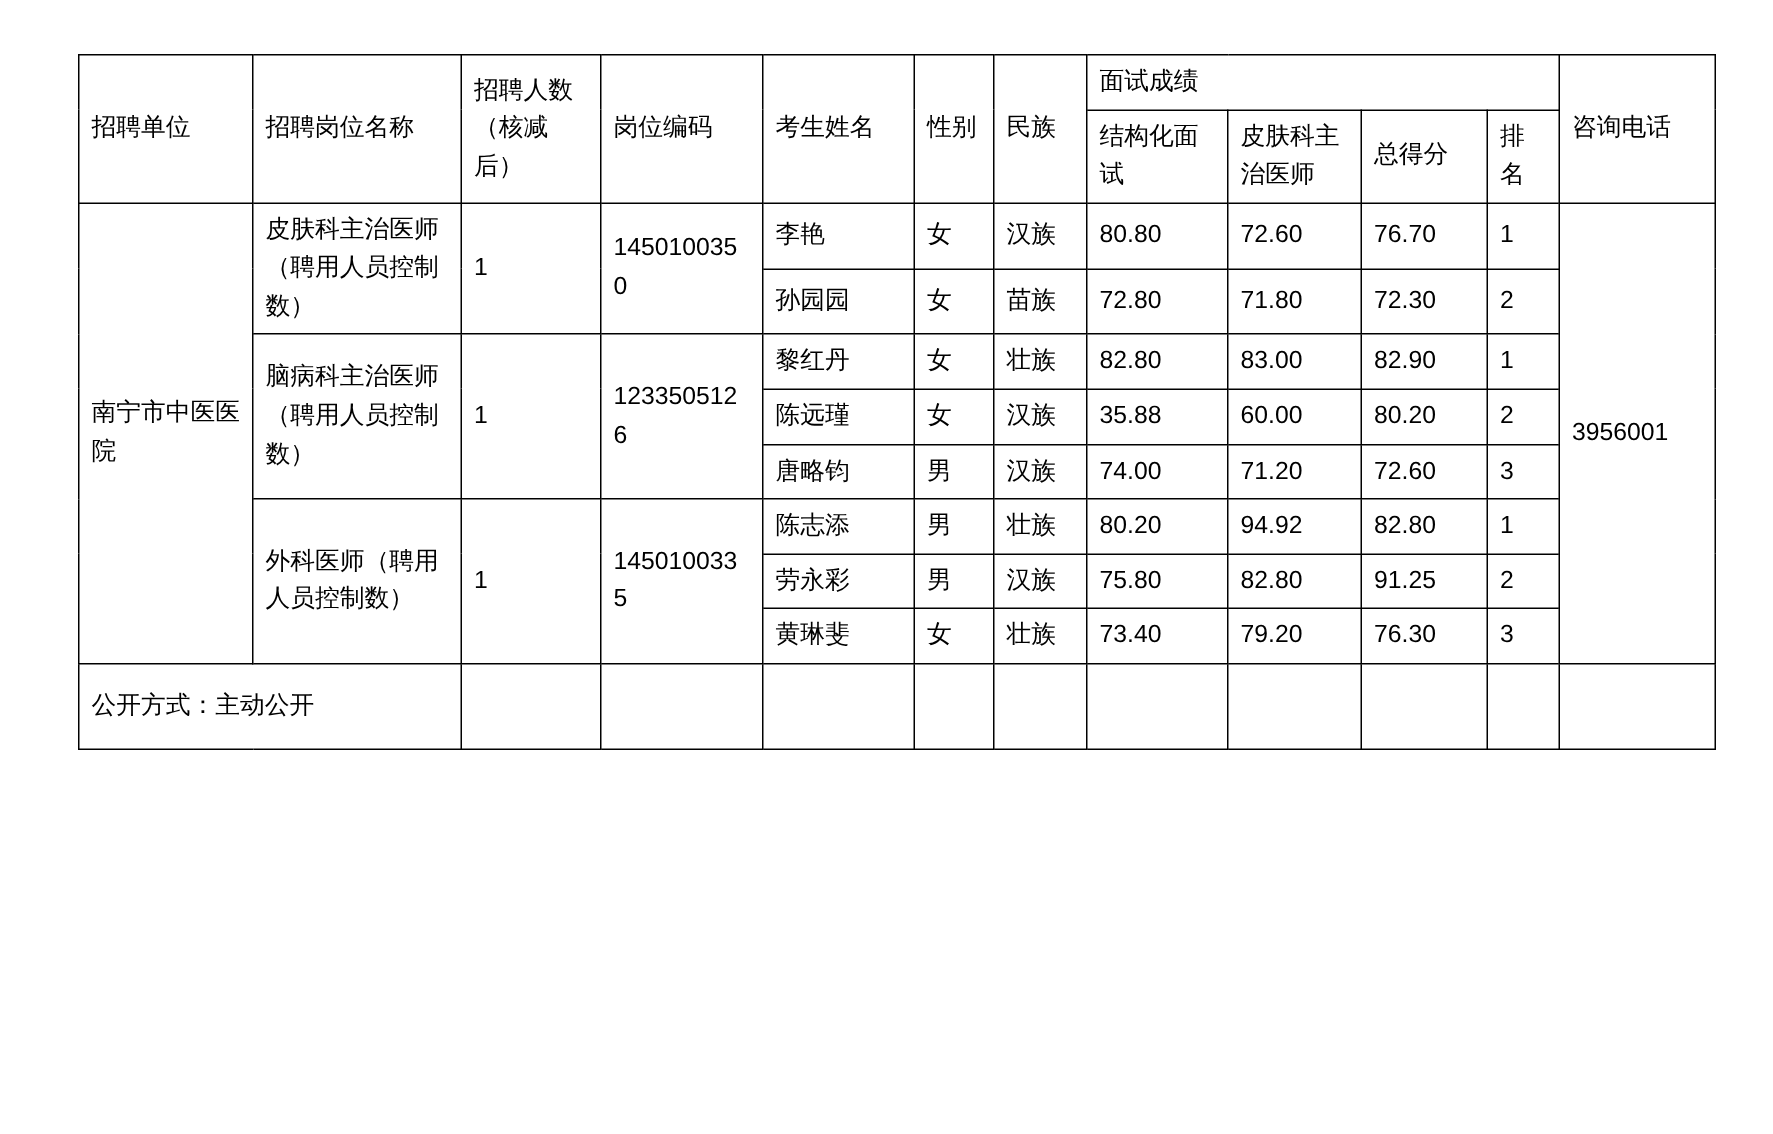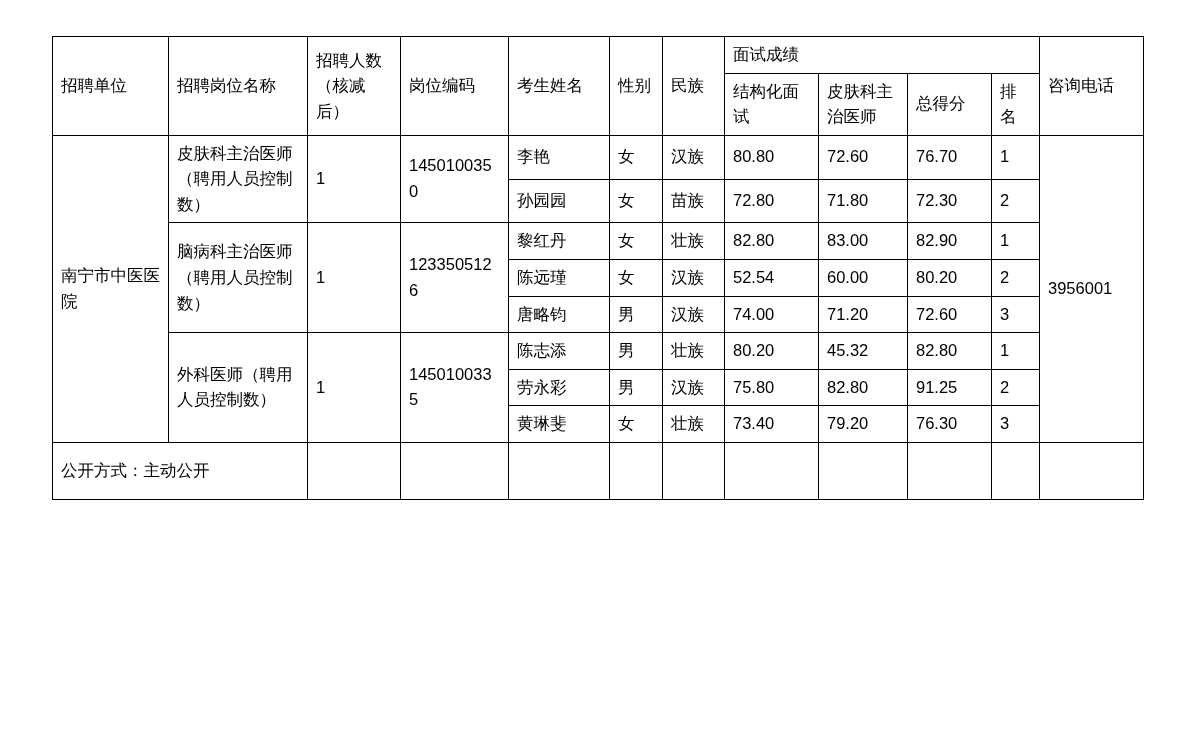--- a/index.html
+++ b/index.html
@@ -138,21 +138,21 @@
         <td>壮族</td>
         <td>82.80</td>
         <td>83.00</td>
         <td>82.90</td>
         <td>1</td>
       </tr>
       <tr>
         <td>陈远瑾</td>
         <td>女</td>
         <td>汉族</td>
-        <td>52.54</td>
+        <td>35.88</td>
         <td>60.00</td>
         <td>80.20</td>
         <td>2</td>
       </tr>
       <tr>
         <td>唐略钧</td>
         <td>男</td>
         <td>汉族</td>
         <td>74.00</td>
         <td>71.20</td>
@@ -161,21 +161,21 @@
       </tr>
 
       <tr>
         <td class="center-v" rowspan="3">外科医师（聘用人员控制数）</td>
         <td class="center-v" rowspan="3">1</td>
         <td class="center-v" rowspan="3">1450100335</td>
         <td>陈志添</td>
         <td>男</td>
         <td>壮族</td>
         <td>80.20</td>
-        <td>45.32</td>
+        <td>94.92</td>
         <td>82.80</td>
         <td>1</td>
       </tr>
       <tr>
         <td>劳永彩</td>
         <td>男</td>
         <td>汉族</td>
         <td>75.80</td>
         <td>82.80</td>
         <td>91.25</td>

